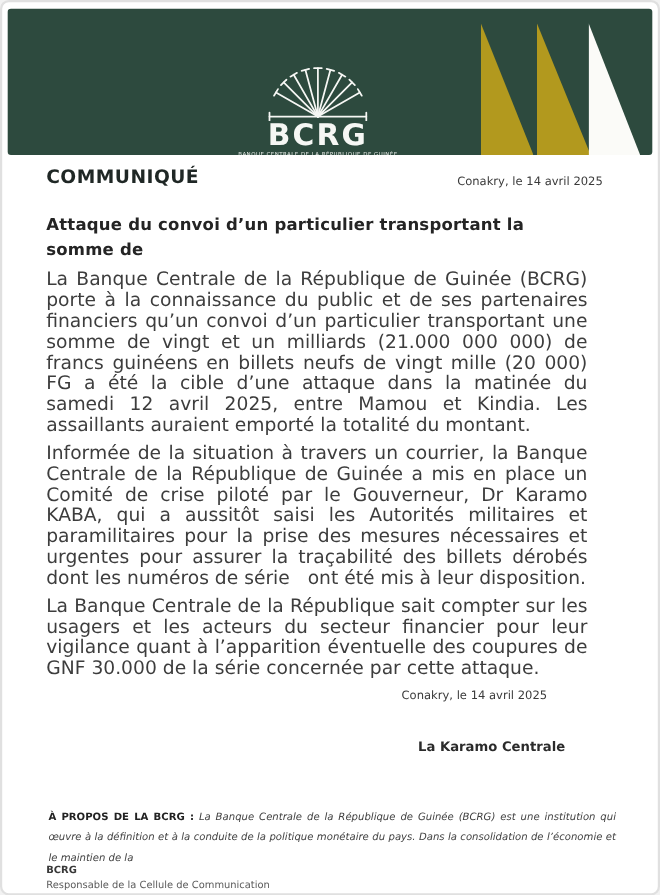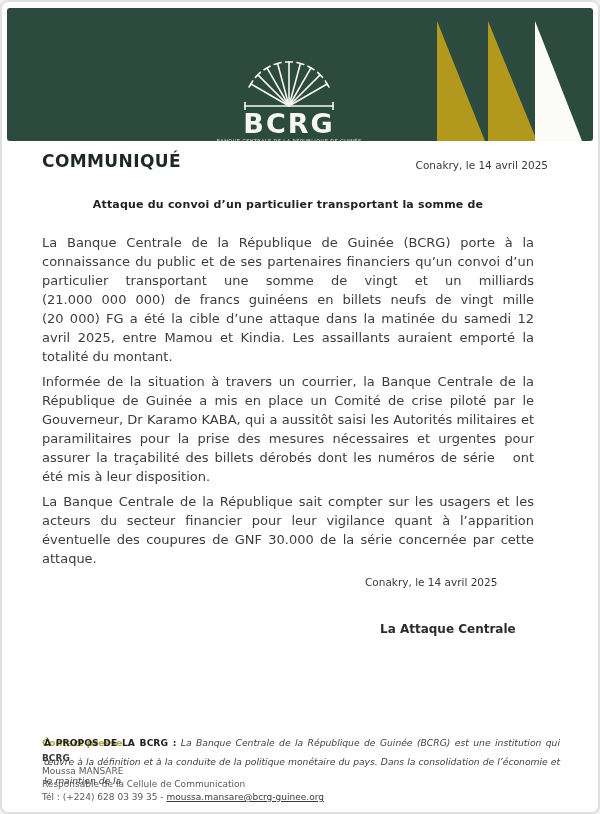--- a/index.html
+++ b/index.html
@@ -19,22 +19,22 @@
   .logo-tagline{ font-size:5px; letter-spacing:.4px; line-height:6px; margin-top:1px; opacity:.92; }
   .tri{ position:absolute; top:13px; bottom:0; clip-path:polygon(0 0,100% 100%,0 100%); }
   .tri.g1{ left:430px; width:48px; background:#b2991e; }
   .tri.g2{ left:481px; width:49px; background:#b2991e; }
   .tri.w { left:528px; width:47px; background:#fbfbf8; }
   
   .content{ position:absolute; top:139px; left:40px; width:492px; color:#3d3d3d; }
   .kicker-row{ display:flex; justify-content:space-between; align-items:flex-end; margin-top:10px; margin-right:-14px; }
   .kicker{ font-size:17px; font-weight:bold; letter-spacing:.4px; color:#1f2725; }
   .date-top{ font-size:10.5px; color:#3a3a3a; }
-  .title{ margin-top:22px; text-align:center; font-weight:bold; font-size:11px; line-height:23px; color:#242424; letter-spacing:.2px; }
-  .body-text{ margin-top:17px; font-size:13px; line-height:19px; text-align:justify; }
+  .title{ margin-top:22px; font-weight:bold; font-size:15px; line-height:23px; color:#242424; letter-spacing:.2px; }
+  .body-text{ margin-top:6px; font-size:17px; line-height:19px; text-align:justify; }
   .body-text p{ margin:0 0 6px 0; }
   .date-bottom{ margin-top:8px; padding-left:323px; font-size:10.5px; color:#3a3a3a; }
   .signature{ margin-top:34px; padding-left:338px; font-size:12px; font-weight:bold; color:#2b2b2b; }
   
   .contact{ margin-top:100px; font-size:9px; line-height:13px; color:#5a5a5a; }
   .contact-heading{ font-size:9.5px; font-weight:bold; color:#aaa83f; margin-bottom:3px; }
   .contact-org{ font-weight:bold; color:#383838; }
   .contact-tel a{ color:#3a3a3a; text-decoration:underline; font-weight:500; }
   
   .about{
@@ -95,26 +95,24 @@
       <div>Attaque du convoi d’un particulier transportant la somme de</div>
     </div>
 
     <div class="body-text">
       <p>La Banque Centrale de la République de Guinée (BCRG) porte à la connaissance du public et de ses partenaires financiers qu’un convoi d’un particulier transportant une somme de vingt et un milliards (21.000&nbsp;000&nbsp;000) de francs guinéens en billets neufs de vingt mille (20&nbsp;000) FG a été la cible d’une attaque dans la matinée du samedi 12 avril 2025, entre Mamou et Kindia. Les assaillants auraient emporté la totalité du montant.</p>
       <p>Informée de la situation à travers un courrier, la Banque Centrale de la République de Guinée a mis en place un Comité de crise piloté par le Gouverneur, Dr Karamo KABA, qui a aussitôt saisi les Autorités militaires et paramilitaires pour la prise des mesures nécessaires et urgentes pour assurer la traçabilité des billets dérobés dont les numéros de série&nbsp;&nbsp; ont été mis à leur disposition.</p>
       <p>La Banque Centrale de la République sait compter sur les usagers et les acteurs du secteur financier pour leur vigilance quant à l’apparition éventuelle des coupures de GNF 30.000 de la série concernée par cette attaque.</p>
     </div>
 
     <div class="date-bottom">Conakry, le 14 avril 2025</div>
-    <div class="signature">La Attaque Centrale</div>
+    <div class="signature">La Karamo Centrale</div>
 
     <div class="contact">
-      <div class="contact-heading">Contact presse</div>
       <div class="contact-org">BCRG</div>
-      <div class="contact-name">Moussa MANSARE</div>
       <div class="contact-role">Responsable de la Cellule de Communication</div>
       <div class="contact-tel"><span>Tél : (+224) 628 03 39 35 - </span><a href="#">moussa.mansare@bcrg-guinee.org</a></div>
     </div>
 
   </div>
 
   <div class="about"><span class="lead">À PROPOS DE LA BCRG :</span><span> La Banque Centrale de la République de Guinée (BCRG) est une institution qui œuvre à la définition et à la conduite de la politique monétaire du pays. Dans la consolidation de l’économie et le maintien de la</span></div>
 
 </div>
 

